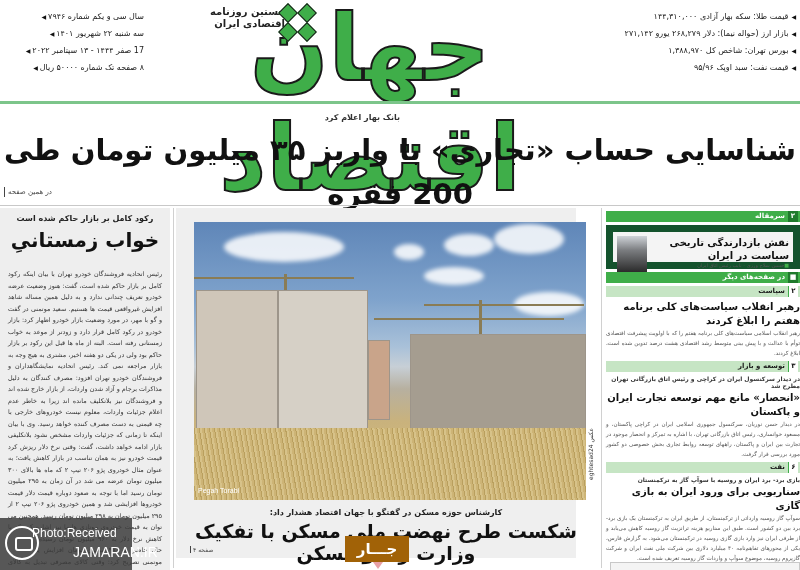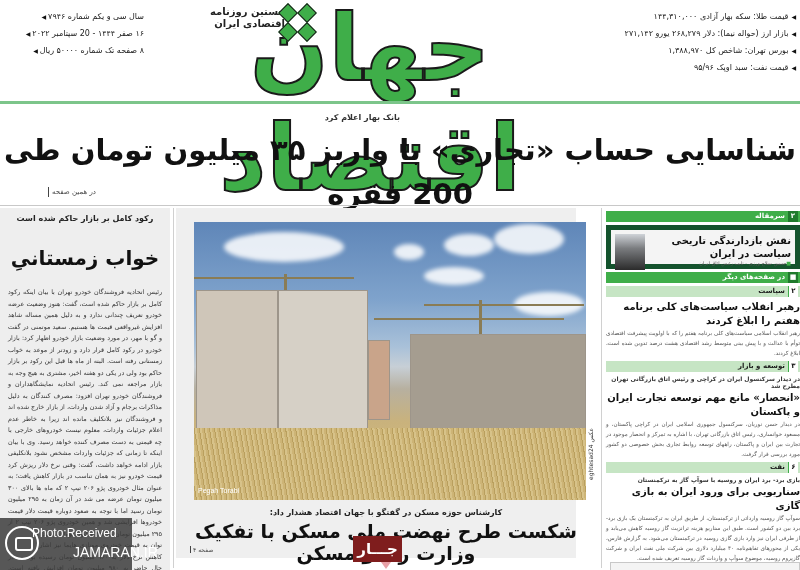--- a/index.html
+++ b/index.html
@@ -20,26 +20,26 @@
     color: #3fae49; -webkit-text-stroke: 2px #1a1a1a; letter-spacing: -2px; }
   .logo-tagline { position: absolute; left: 60px; top: 6px; font-size: 10px; line-height: 12px; font-weight: bold; color: #222; text-align: center; }
   .logo-diamond { position: absolute; width: 14px; height: 14px; background: #3fae49; border: 1.5px solid #1a1a1a; transform: rotate(45deg); }
 
   .green-rule { position: absolute; left: 0; top: 101px; width: 800px; height: 3px; background: #7cc58a; }
 
   
   .kicker { position: absolute; right: 400px; top: 113px; font-size: 8px; font-weight: bold; color: #333; }
   .main-headline { position: absolute; left: 0; top: 128px; width: 800px; text-align: center; font-size: 29px; font-weight: bold; color: #111; line-height: 44px; letter-spacing: -0.5px; }
 
-  .same-page { position: absolute; left: 4px; top: 187px; font-size: 7px; color: #444; padding: 1px 3px; border-left: 1px solid #444; margin-left: 44px; }
+  .same-page { position: absolute; left: 4px; top: 187px; font-size: 7px; color: #444; padding: 1px 3px; border-left: 1px solid #444; }
   .thin-rule { position: absolute; left: 0; top: 205px; width: 800px; height: 1px; background: #c8c8c8; }
 
   
   .left-col { position: absolute; left: 0; top: 208px; width: 170px; height: 362px; background: #eeeeee; padding: 6px 8px; direction: rtl; }
-  .left-kicker { font-size: 8px; font-weight: bold; text-align: center; color: #222; margin-bottom: 22px; }
+  .left-kicker { font-size: 8px; font-weight: bold; text-align: center; color: #222; margin-bottom: 4px; }
   .left-title { font-size: 20px; font-weight: bold; text-align: center; line-height: 26px; color: #111; margin-bottom: 16px; }
   .left-body { font-size: 6.4px; line-height: 11.5px; text-align: justify; color: #333; }
 
   .photo-badge { position: absolute; left: 0; top: 518px; width: 132px; height: 52px; background: rgba(60,60,60,0.85); direction: ltr; }
   .badge-logo { position: absolute; left: 5px; top: 8px; width: 34px; height: 34px; border-radius: 50%; border: 2px solid #fff; background: #555; }
   .badge-logo::after { content: ""; position: absolute; left: 8px; top: 9px; width: 14px; height: 10px; border: 2px solid #fff; border-radius: 3px; }
   .badge-text1 { position: absolute; left: 32px; top: 8px; font-size: 12px; color: #fff; font-family: "Liberation Sans", sans-serif; }
   .badge-text2 { position: absolute; left: 44px; top: 26px; font-size: 14px; color: #fff; font-family: "Liberation Sans", sans-serif; margin-left: 29px; }
 
   
@@ -51,47 +51,48 @@
   .crane { position: absolute; height: 2px; background: #8a7c55; }
   .crane-mast { position: absolute; width: 3px; background: #8a7c55; }
   .grass { position: absolute; left: 0; bottom: 0; width: 392px; height: 72px;
     background: repeating-linear-gradient(80deg, #cdb476 0 2px, #b99f5e 2px 3px, #d7c289 3px 5px); }
   .photo-credit { position: absolute; left: 4px; bottom: 6px; font-size: 7px; color: #fff; direction: ltr; font-family: "Liberation Sans", sans-serif; }
   .side-credit { position: absolute; left: 411px; top: 220px; width: 8px; font-size: 6px; color: #333; writing-mode: vertical-rl; transform: rotate(180deg); direction: ltr; }
 
   .center-kicker { position: absolute; left: 0; top: 300px; width: 420px; text-align: center; font-size: 8px; font-weight: bold; color: #222; }
   .center-title { position: absolute; left: 0; top: 312px; width: 420px; text-align: center; font-size: 19px; font-weight: bold; color: #111; letter-spacing: -0.3px; }
   .center-page { position: absolute; left: 14px; top: 338px; font-size: 6px; color: #444; border-left: 1px solid #444; padding-left: 2px; }
-  .jar-stamp { position: absolute; left: 353px; top: 536px; width: 49px; height: 26px; background: #7f1d1d; color: #fff; font-size: 15px; font-weight: bold; text-align: center; line-height: 26px; }
+  .jar-stamp { position: absolute; left: 345px; top: 536px; width: 64px; height: 26px; background: #a16207; color: #fff; font-size: 15px; font-weight: bold; text-align: center; line-height: 26px; }
   .jar-stamp::after { content: ""; position: absolute; left: 28px; bottom: -7px; border-left: 5px solid transparent; border-right: 5px solid transparent; border-top: 7px solid #e8a0a6; }
 
   
   .right-col { position: absolute; left: 606px; top: 208px; width: 194px; height: 354px; direction: rtl; }
   .sec-bar { height: 11px; background: #3fae49; color: #fff; font-size: 7px; font-weight: bold; line-height: 11px; padding-right: 2px; display: flex; align-items: center; margin: 3px 0; }
   .sec-num { background: #1f7a2c; color: #fff; width: 10px; text-align: center; margin-left: 3px; }
   .sec-bar.light { background: #c6e5c4; color: #1a1a1a; }
   .sec-bar.light .sec-num { background: #ffffff; color: #1a1a1a; border-left: 1px solid #3fae49; }
-  .editorial-box { border: 5px solid #14532d; background: #f4f4f4; padding: 4px; height: 44px; position: relative; }
+  .editorial-box { border: 7px solid #14532d; background: #f4f4f4; padding: 4px; height: 44px; position: relative; }
   .ed-photo { position: absolute; left: 4px; top: 4px; width: 30px; height: 36px; background: linear-gradient(180deg, #cfd3d8 0%, #7a7c7f 40%, #2b2b2b 100%); }
   .ed-title { font-size: 10px; font-weight: bold; line-height: 13px; margin-left: 38px; color: #111; }
   .ed-author { font-size: 5px; color: #555; margin-left: 38px; }
   .ed-author::before { content: "\25A0 "; color: #3fae49; font-size: 5px; }
   .r-title { font-size: 10px; font-weight: bold; line-height: 14px; color: #111; margin-top: 2px; }
   .r-kicker { font-size: 6px; font-weight: bold; color: #333; margin-top: 2px; }
   .r-body { font-size: 5.6px; line-height: 10px; color: #555; text-align: justify; }
   .bottom-box { position: absolute; left: 610px; top: 562px; width: 190px; height: 8px; border: 1px solid #c8c8c8; border-bottom: none; background: #f4f4f4; }
   .col-divider { position: absolute; top: 208px; width: 1px; height: 360px; background: #d0d0d0; }
 </style>
 </head>
 <body>
 
 <div class="masthead">
   <div class="info-left">
     <div class="info-line">سال سی و یکم شماره ۷۹۴۶</div>
-    <div class="info-line">۱۶ صفر ۱۴۴۴ - 20 سپتامبر ۲۰۲۲</div>
+    <div class="info-line">سه شنبه ۲۲ شهریور ۱۴۰۱</div>
+    <div class="info-line">17 صفر ۱۴۴۴ - ۱۳ سپتامبر ۲۰۲۲</div>
     <div class="info-line">۸ صفحه تک شماره ۵۰۰۰۰ ریال</div>
   </div>
 
   <div class="logo">
     <div class="logo-text">جهان اقتصاد</div>
     <div class="logo-tagline">
       <div>نخستین روزنامه</div>
       <div>اقتصادی ایران</div>
     </div>
     <div class="logo-diamond" style="left:131px;top:6px;"></div>

